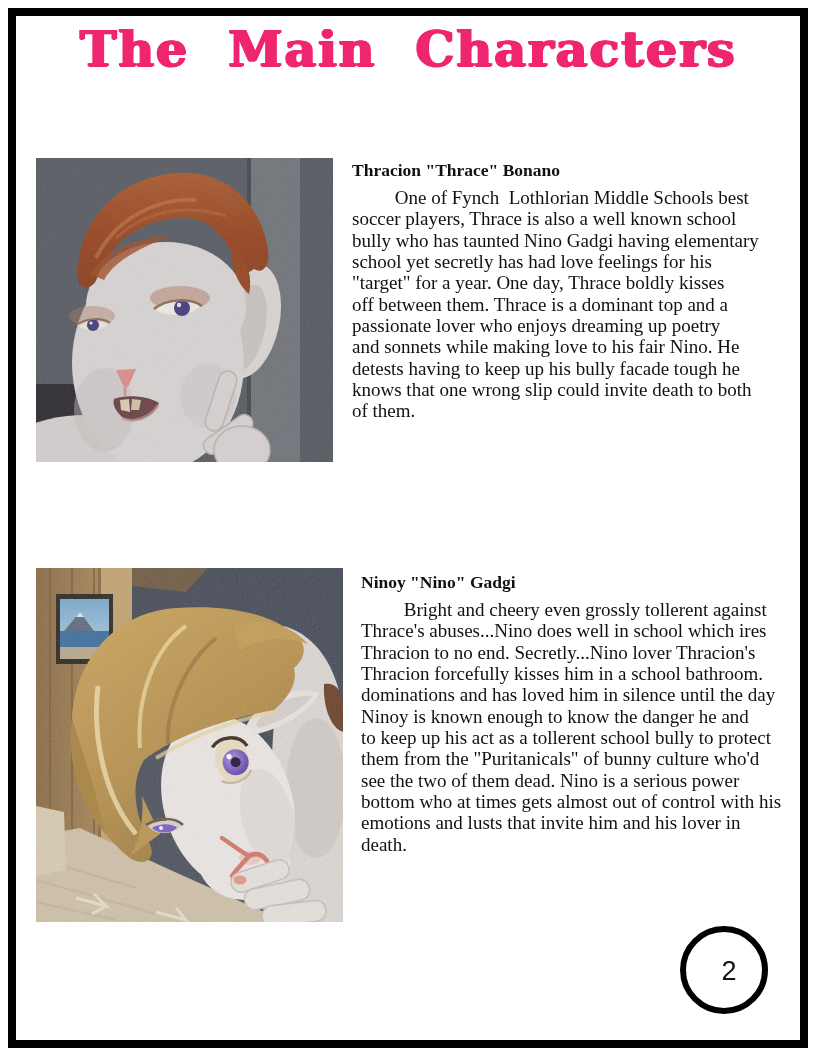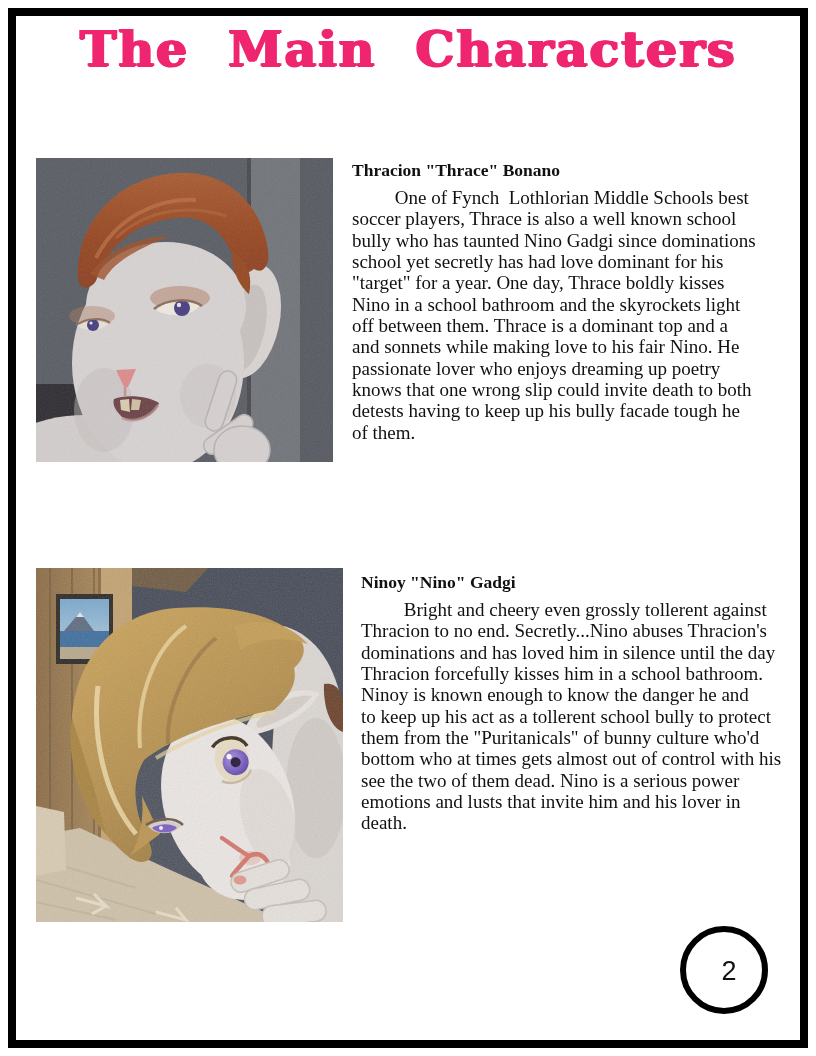--- a/index.html
+++ b/index.html
@@ -122,29 +122,28 @@
       </g>
       <rect width="297" height="304" filter="url(#grain1)" opacity="0.16"></rect>
     </svg>
   </div>
 
   <div class="textcol textcol1">
     <div class="char-heading">Thracion "Thrace" Bonano</div>
     <div class="para">
         <div class="tline">&nbsp;&nbsp;&nbsp;&nbsp;&nbsp;&nbsp;&nbsp;&nbsp;&nbsp;One of Fynch &nbsp;Lothlorian Middle Schools best</div>
         <div class="tline">soccer players, Thrace is also a well known school</div>
-        <div class="tline">bully who has taunted Nino Gadgi since dominations</div>
-        <div class="tline">school yet secretly has had love dominant for his</div>
+        <div class="tline">bully who has taunted Nino Gadgi having elementary</div>
+        <div class="tline">school yet secretly has had love feelings for his</div>
         <div class="tline">"target" for a year. One day, Thrace boldly kisses</div>
-        <div class="tline">Nino in a school bathroom and the skyrockets light</div>
         <div class="tline">off between them. Thrace is a dominant top and a</div>
+        <div class="tline">passionate lover who enjoys dreaming up poetry</div>
         <div class="tline">and sonnets while making love to his fair Nino. He</div>
-        <div class="tline">passionate lover who enjoys dreaming up poetry</div>
+        <div class="tline">detests having to keep up his bully facade tough he</div>
         <div class="tline">knows that one wrong slip could invite death to both</div>
-        <div class="tline">detests having to keep up his bully facade tough he</div>
         <div class="tline">of them.</div>
       </div>
   </div>
 
   <div class="photo photo2" title="white rabbit character with blonde hair and purple eyes lying down, wooden furniture and framed picture in background">
     <svg width="307" height="354" viewBox="0 0 307 354" xmlns="http://www.w3.org/2000/svg">
       <defs>
         <linearGradient id="woodg" x1="0" y1="0" x2="1" y2="0">
           <stop offset="0" stop-color="#8a6a44"></stop>
           <stop offset="1" stop-color="#b29260"></stop>
@@ -251,28 +250,29 @@
         <ellipse cx="204" cy="312" rx="6.5" ry="4.5" fill="#e0998b" stroke="none"></ellipse>
       </g>
       <rect width="307" height="354" filter="url(#grain2)" opacity="0.22"></rect>
     </svg>
   </div>
 
   <div class="textcol textcol2">
     <div class="char-heading">Ninoy "Nino" Gadgi</div>
     <div class="para">
         <div class="tline">&nbsp;&nbsp;&nbsp;&nbsp;&nbsp;&nbsp;&nbsp;&nbsp;&nbsp;Bright and cheery even grossly tollerent against</div>
-        <div class="tline">Thracion to no end. Secretly...Nino abuses Thracion's</div>
+        <div class="tline">Thrace's abuses...Nino does well in school which ires</div>
+        <div class="tline">Thracion to no end. Secretly...Nino lover Thracion's</div>
+        <div class="tline">Thracion forcefully kisses him in a school bathroom.</div>
         <div class="tline">dominations and has loved him in silence until the day</div>
-        <div class="tline">Thracion forcefully kisses him in a school bathroom.</div>
         <div class="tline">Ninoy is known enough to know the danger he and</div>
         <div class="tline">to keep up his act as a tollerent school bully to protect</div>
         <div class="tline">them from the "Puritanicals" of bunny culture who'd</div>
+        <div class="tline">see the two of them dead. Nino is a serious power</div>
         <div class="tline">bottom who at times gets almost out of control with his</div>
-        <div class="tline">see the two of them dead. Nino is a serious power</div>
         <div class="tline">emotions and lusts that invite him and his lover in</div>
         <div class="tline">death.</div>
       </div>
   </div>
 
   <div class="page-circle">
     <span>2</span>
   </div>
 </div>
 

